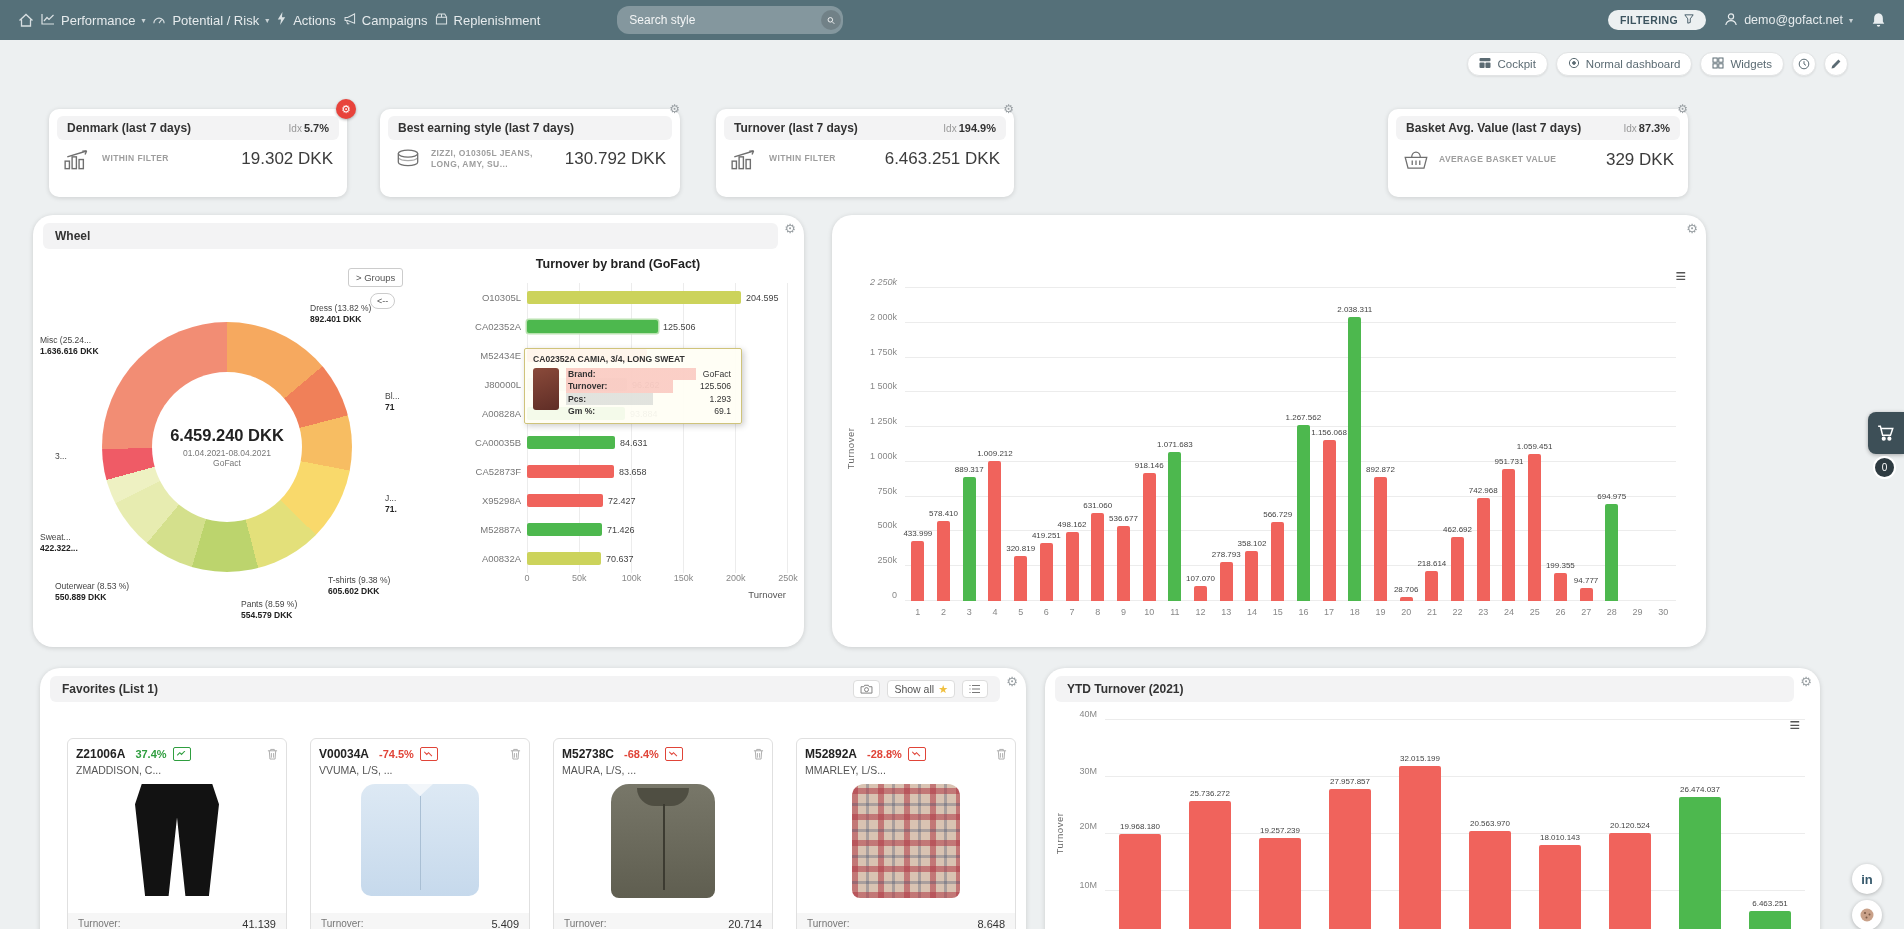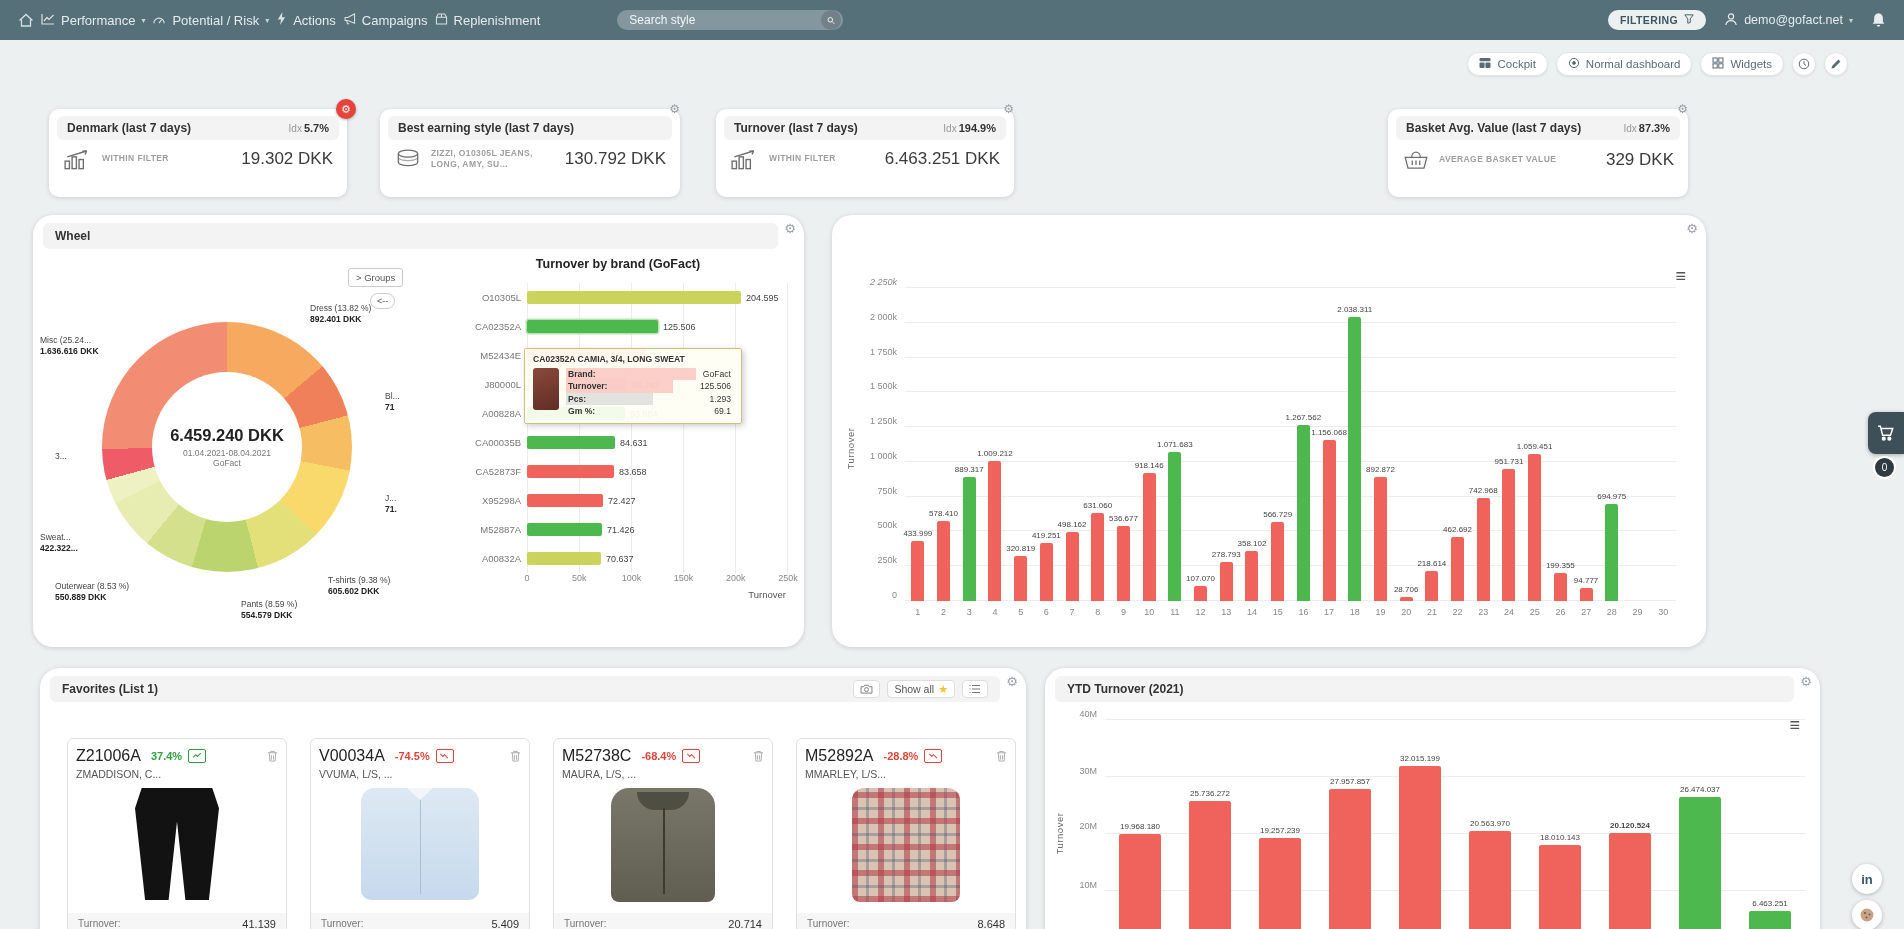--- a/index.html
+++ b/index.html
@@ -5,21 +5,21 @@
   html,body{margin:0;padding:0;}
   body{font-family:"Liberation Sans","DejaVu Sans",sans-serif;background:#edf0f1;}
   .page{position:relative;width:1904px;height:929px;overflow:hidden;background:#edf0f1;}
 
   
   nav{position:absolute;left:0;top:0;right:0;height:40px;background:#557079;display:flex;align-items:center;padding:0 18px;gap:7px;box-sizing:border-box;color:#e6ebed;}
   .nav-home{display:flex;align-items:center;opacity:.9;cursor:pointer;}
   .nav-item{display:flex;align-items:center;gap:6px;font-size:13px;cursor:pointer;white-space:nowrap;}
   .nav-item svg{opacity:.92;}
   .caret{font-size:8px;opacity:.8;}
-  .nav-search{margin-left:70px;width:226px;height:20px;background:rgba(255,255,255,.28);border-radius:12px;display:flex;align-items:center;position:relative;}
+  .nav-search{margin-left:70px;width:226px;height:28px;background:rgba(255,255,255,.28);border-radius:12px;display:flex;align-items:center;position:relative;}
   .nav-search input{flex:1;background:transparent;border:none;outline:none;font-size:12px;color:#fff;padding:0 28px 0 12px;font-family:inherit;}
   .nav-search input::placeholder{color:rgba(255,255,255,.9);}
   .search-btn{position:absolute;right:2px;width:20px;height:20px;border-radius:50%;background:rgba(0,0,0,.14);border:none;display:flex;align-items:center;justify-content:center;cursor:pointer;}
   .nav-right{margin-left:auto;display:flex;align-items:center;gap:18px;}
   .filtering{display:flex;align-items:center;gap:6px;background:#ecf0f1;color:#3d5560;border:none;border-radius:12px;padding:4px 12px;font-size:10.5px;font-weight:bold;letter-spacing:.4px;cursor:pointer;font-family:inherit;}
   .nav-user{display:flex;align-items:center;gap:6px;font-size:12.5px;cursor:pointer;}
   .bell{cursor:pointer;display:flex;}
 
   
   .toolbar{position:absolute;top:52px;right:56px;display:flex;gap:8px;align-items:center;}
@@ -107,21 +107,21 @@
   #mtd-xticks span{flex:1;text-align:center;font-size:9px;color:#888;}
 
   
   #fav-panel{left:40px;top:668px;width:986px;height:420px;}
   .pill-right{margin-left:auto;display:flex;align-items:center;gap:7px;}
   .mini-btn{display:flex;align-items:center;gap:4px;background:#fff;border:1px solid #ddd;border-radius:4px;height:18px;padding:0 6px;font-size:10.5px;color:#555;cursor:pointer;font-family:inherit;}
   .star{color:#f0c040;font-size:11px;}
   .fav-cards{position:absolute;left:27px;top:70px;display:flex;gap:23px;}
   .fcard{width:220px;height:198px;border:1px solid #e0e0e0;border-radius:6px;background:#fff;display:flex;flex-direction:column;padding:8px 8px 0;box-sizing:border-box;}
   .fhead{display:flex;align-items:center;gap:4px;}
-  .fid{font-size:16px;font-weight:normal;color:#222;}
+  .fid{font-size:12px;font-weight:bold;color:#222;}
   .pct{font-size:11px;font-weight:bold;margin-left:6px;}
   .up{color:#2f9e3f;} .down{color:#e04438;}
   .ticon{width:16px;height:12px;border:1px solid currentColor;border-radius:2px;display:inline-flex;align-items:center;justify-content:center;margin-left:2px;}
   .ftrash{margin-left:auto;cursor:pointer;display:flex;}
   .fname{font-size:10.5px;color:#555;margin-top:3px;white-space:nowrap;overflow:hidden;}
   .fimg{align-self:center;margin-top:8px;}
   .ffoot{margin:auto -8px 0;background:#f6f6f6;padding:5px 10px;display:flex;border-radius:0 0 5px 5px;}
   .ffoot .tl{font-size:10px;color:#777;}
   .ffoot .tv{margin-left:auto;font-size:11px;color:#333;}
   .black-pants{width:84px;height:112px;background:#121212;clip-path:polygon(8% 0,92% 0,100% 18%,88% 100%,60% 100%,50% 30%,40% 100%,12% 100%,0 18%);}
@@ -728,21 +728,21 @@
         <div class="vlabel" style="left: 175px; bottom: 113px;">19.257.239</div>
         <div class="vbar" style="left: 224px; width: 42px; height: 159px; background: rgb(240, 99, 92);"></div>
         <div class="vlabel" style="left: 245px; bottom: 162px;">27.957.857</div>
         <div class="vbar" style="left: 294px; width: 42px; height: 182px; background: rgb(240, 99, 92);"></div>
         <div class="vlabel" style="left: 315px; bottom: 185px;">32.015.199</div>
         <div class="vbar" style="left: 364px; width: 42px; height: 117px; background: rgb(240, 99, 92);"></div>
         <div class="vlabel" style="left: 385px; bottom: 120px;">20.563.970</div>
         <div class="vbar" style="left: 434px; width: 42px; height: 103px; background: rgb(240, 99, 92);"></div>
         <div class="vlabel" style="left: 455px; bottom: 106px;">18.010.143</div>
         <div class="vbar" style="left: 504px; width: 42px; height: 115px; background: rgb(240, 99, 92);"></div>
-        <div class="vlabel" style="left: 525px; bottom: 118px; font-weight: bold;">20.120.524</div>
+        <div class="vlabel" style="left: 525px; bottom: 118px;">20.120.524</div>
         <div class="vbar" style="left: 574px; width: 42px; height: 151px; background: rgb(77, 184, 78);"></div>
         <div class="vlabel" style="left: 595px; bottom: 154px;">26.474.037</div>
         <div class="vbar" style="left: 644px; width: 42px; height: 37px; background: rgb(77, 184, 78);"></div>
         <div class="vlabel" style="left: 665px; bottom: 40px;">6.463.251</div>
       </div>
   </section>
 
   <div class="cartbox">
     <svg viewBox="0 0 16 14" width="18" height="16" fill="none" stroke="#fff" stroke-width="1.3">
         <path d="M1 1h2l2 8h7l2-6H4"></path>

